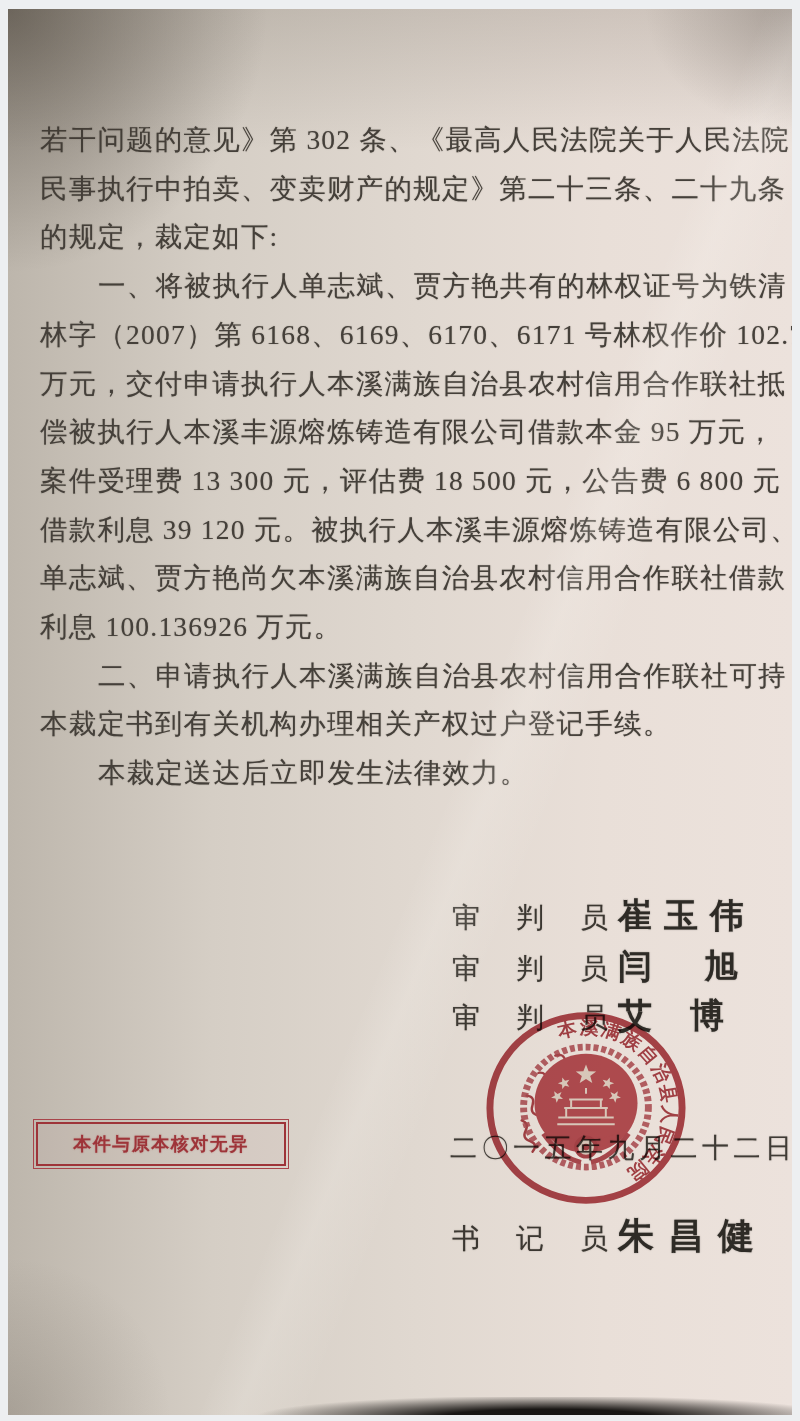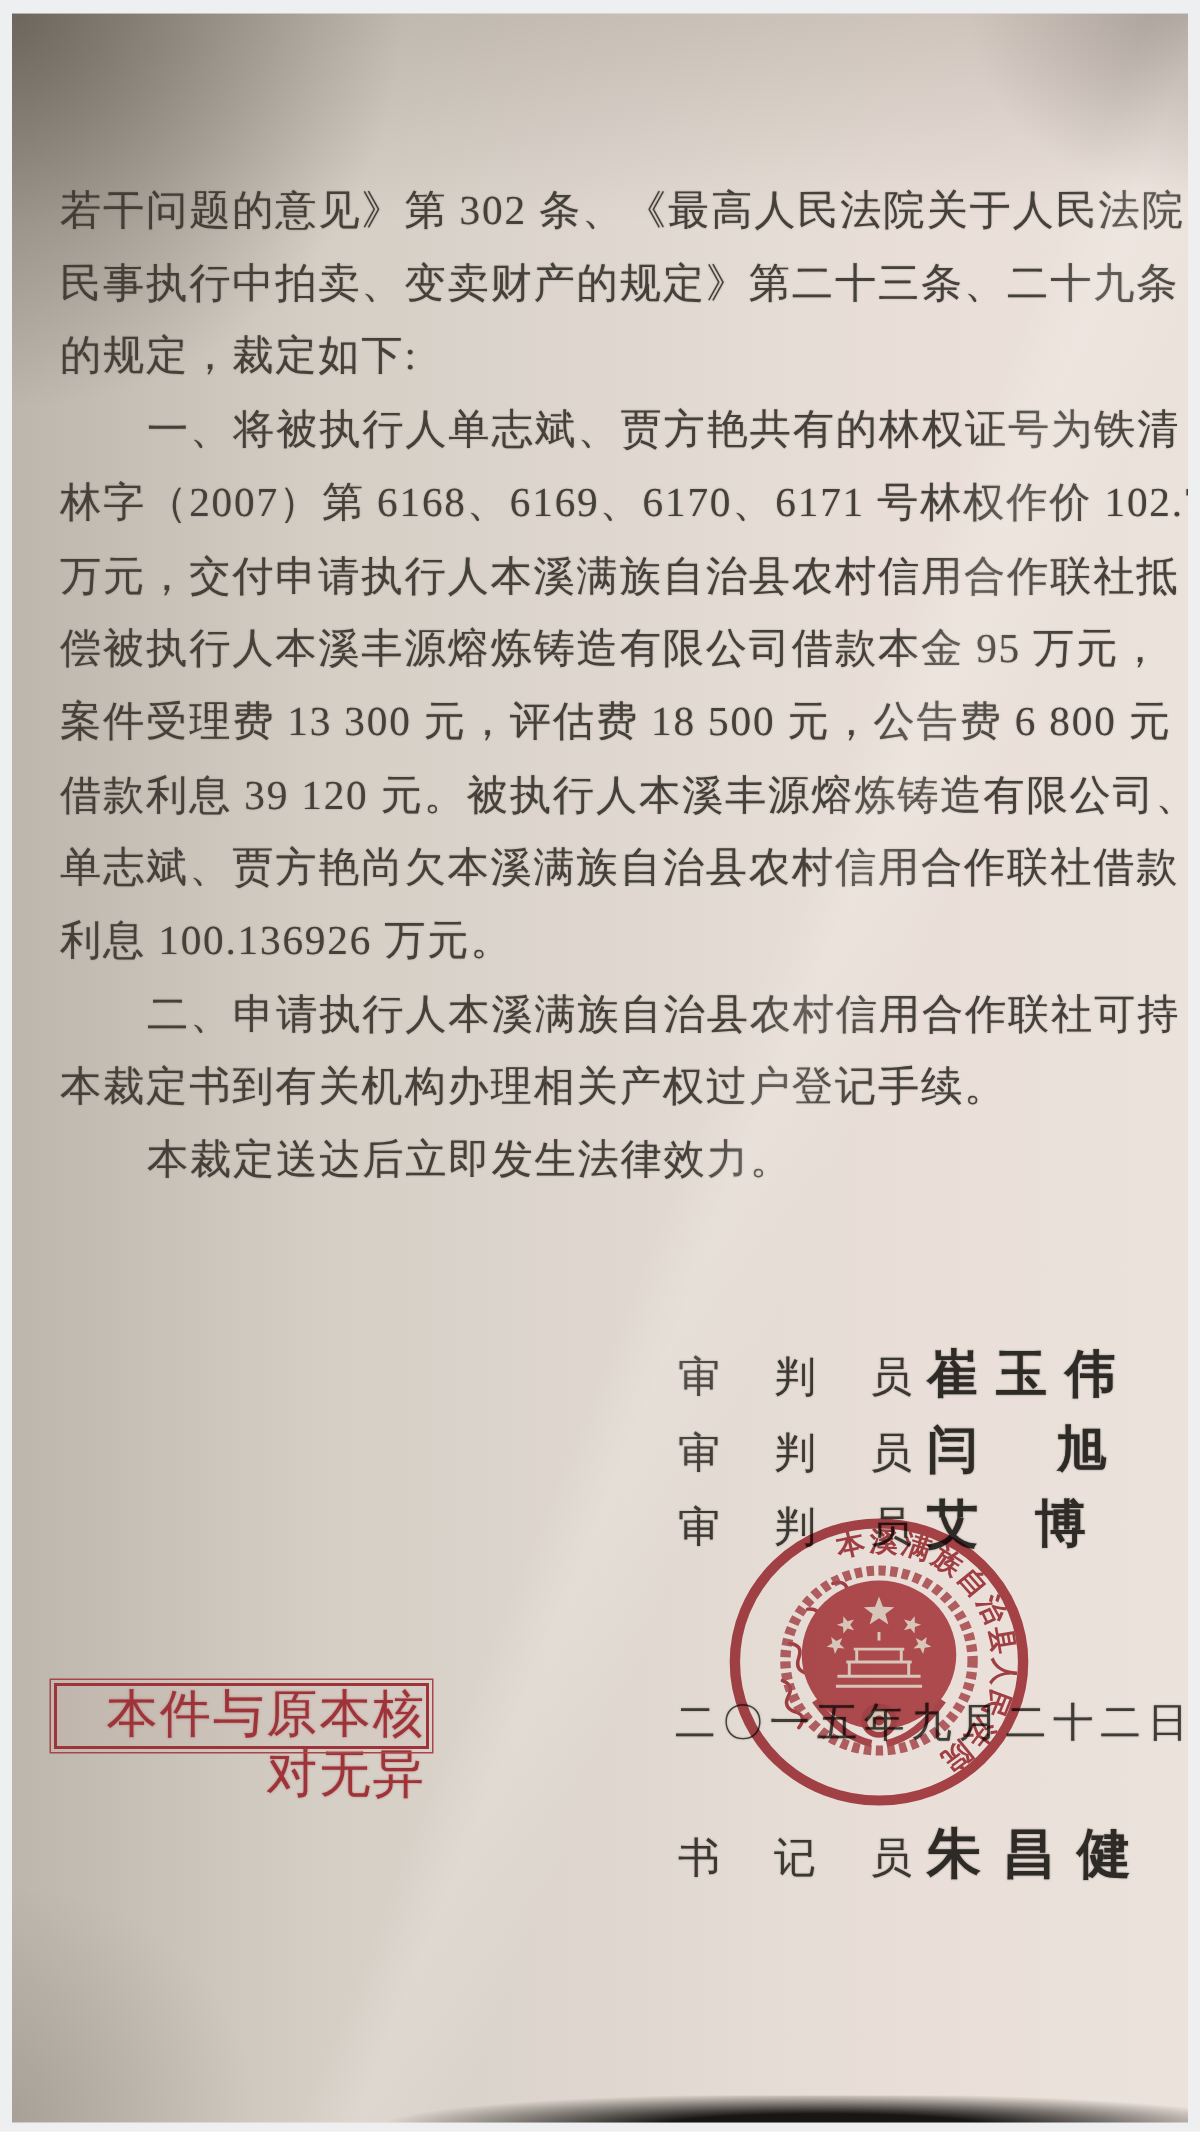--- a/index.html
+++ b/index.html
@@ -54,23 +54,23 @@
     text-shadow:0 0 1.2px rgba(63,59,53,.5);
   }
   
   .seal{
     position:absolute;left:474px;top:999px;width:208px;height:200px;z-index:2;
     opacity:.92;mix-blend-mode:multiply;
   }
   
   .verify{
     position:absolute;left:28px;top:1113px;z-index:2;
-    width:246px;height:40px;line-height:40px;text-align:right;
+    width:246px;height:40px;line-height:40px;text-align:center;
     border:2.5px solid #9e3439;outline:1.5px solid #a8444a;outline-offset:2px;
-    color:#9e3439;font-size:34px;font-weight:400;letter-spacing:1.5px;
+    color:#9e3439;font-size:18px;font-weight:700;letter-spacing:1.5px;
     text-shadow:0 0 1.5px rgba(158,52,57,.55);
     background:rgba(190,90,95,.04);
   }
 </style>
 </head>
 <body>
 
 <div class="photo">
 
   <div class="body-text">

